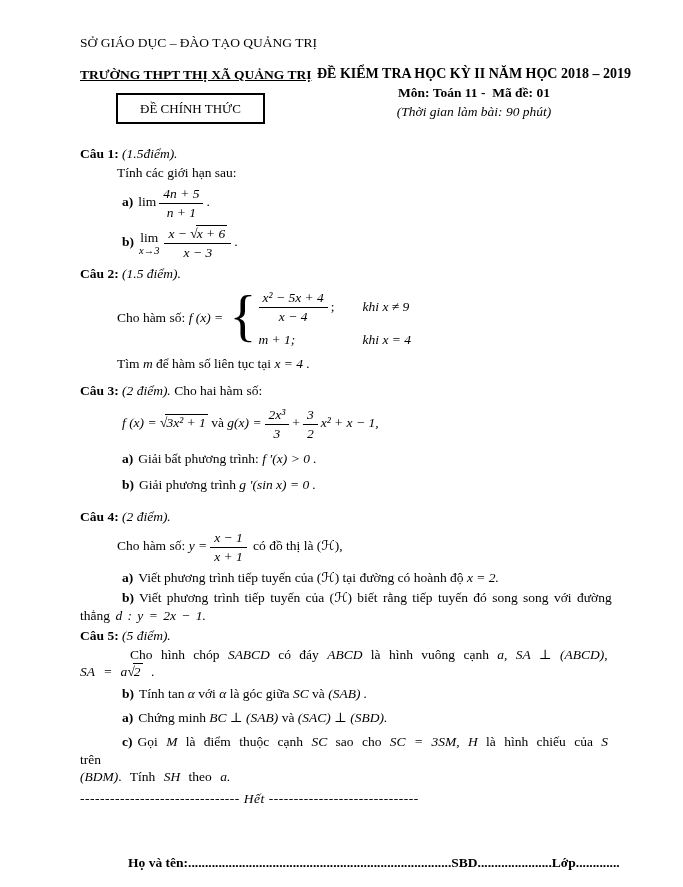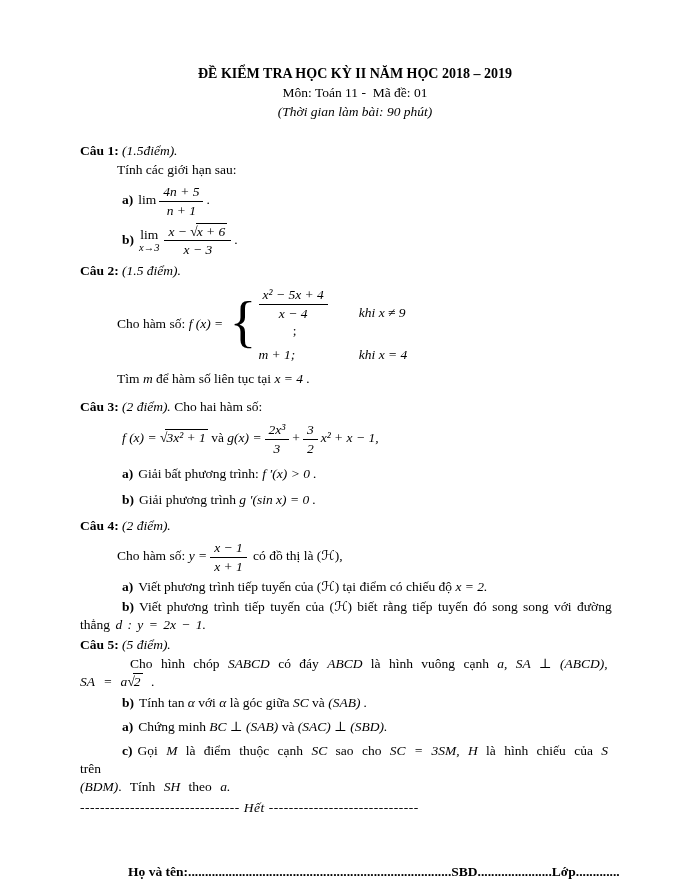--- a/index.html
+++ b/index.html
@@ -16,21 +16,21 @@
   .mi{font-style:italic;}
   .rm{font-style:normal;}
   
   .header{display:flex;}
   .h-left{width:237px;flex:0 0 auto;}
   .dept{white-space:nowrap;}
   .school{font-weight:bold;text-decoration:underline;white-space:nowrap;margin-top:14px;}
   .stamp-box{display:inline-block;border:2px solid #000;padding:5px 22px;margin:9px 0 0 36px;font-size:13px;}
   .h-right{flex:1;text-align:center;margin-top:31px;}
   .extitle{font-weight:bold;white-space:nowrap;font-size:14px;}
-  .subject{font-weight:normal;margin-top:1px;text-align:center;}
+  .subject{font-weight:bold;margin-top:1px;text-align:center;}
   .duration{font-style:italic;margin-top:1px;}
   
   .content{margin-top:21px;}
   p{margin:0;}
   .qhead{margin:2px 0 1px 0;}
   .qlabel{font-weight:bold;}
   .pts{font-style:italic;}
   .ind1{margin-left:37px;}
   .item{margin:4px 0 4px 42px;}
   .ilabel{font-weight:bold;margin-right:5px;}
@@ -45,32 +45,39 @@
   .limstack{display:inline-block;text-align:center;vertical-align:middle;line-height:1.05;margin-right:2px;}
   .limstack .limtop{display:block;}
   .limstack .limsub{display:block;font-size:10.5px;}
   .sqrt{white-space:nowrap;}
   .sqrt .rsym{margin-right:-2px;position:relative;top:0px;}
   .sqrt .bar{border-top:1px solid #000;padding:0 2px 0 1px;}
   .scriptH{font-family:"DejaVu Serif","DejaVu Sans",serif;font-style:italic;}
   .cases{display:inline-flex;align-items:center;vertical-align:middle;}
   .brace{font-size:56px;font-weight:300;line-height:0.85;margin:0 2px 4px 3px;font-family:"Liberation Serif",serif;}
   .cgrid{display:grid;grid-template-columns:auto auto;column-gap:28px;row-gap:6px;align-items:center;justify-items:start;}
-  .crow{display:inline-flex;align-items:center;flex-direction:column;}
+  .crow{display:inline-flex;align-items:center;}
   
   .hetline{text-align:left;margin-top:4px;letter-spacing:0.5px;}
   .hetword{font-style:italic;margin:0 4px;}
   .nameline{margin:46px 0 0 48px;font-weight:bold;white-space:nowrap;}
 </style>
 </head>
 <body>
 
 <div class="page">
 
   <div class="header">
+    <div class="h-left">
+      <div class="dept">SỞ GIÁO DỤC – ĐÀO TẠO QUẢNG TRỊ</div>
+      <div class="school">TRƯỜNG THPT THỊ XÃ QUẢNG TRỊ</div>
+      <div class="stamp-box">
+        <span>ĐỀ CHÍNH THỨC</span>
+      </div>
+    </div>
     <div class="h-right">
       <div class="extitle">ĐỀ KIỂM TRA HỌC KỲ II NĂM HỌC 2018 – 2019</div>
       <div class="subject">Môn: Toán 11 - &nbsp;Mã đề: 01</div>
       <div class="duration">(Thời gian làm bài: 90 phút)</div>
     </div>
   </div>
 
   <div class="content">
 
     <div class="q">
@@ -115,27 +122,27 @@
         <span class="sqrt"><span class="rsym">√</span><span class="bar mi">3x² + 1</span></span><span class="rm"> và </span><span class="mi">g(x) =</span><span class="frac"><span class="num mi">2x³</span><span class="den mi">3</span></span><span class="rm">+</span><span class="frac"><span class="num mi">3</span><span class="den mi">2</span></span><span class="mi">x² + x − 1,</span>
       </div>
       <div class="item" style="margin-top:8px;">
         <span class="ilabel">a)</span><span class="rm">Giải bất phương trình: </span><span class="mi">f ′(x) &gt; 0 .</span>
       </div>
       <div class="item" style="margin-top:8px;">
         <span class="ilabel">b)</span><span class="rm">Giải phương trình </span><span class="mi">g ′(sin x) = 0 .</span>
       </div>
     </div>
 
-    <div class="q" style="margin-top:8px;">
+    <div class="q" style="margin-top:14px;">
       <p class="qhead"><span class="qlabel">Câu 4:</span> <span class="pts">(2 điểm).</span></p>
       <div class="item" style="margin-left:37px;margin-top:4px;margin-bottom:4px;">
         <span class="rm">Cho hàm số: </span><span class="mi">y =</span><span class="frac"><span class="num mi">x − 1</span><span class="den mi">x + 1</span></span><span class="rm"> có đồ thị là (</span><span class="scriptH">ℋ</span><span class="rm">),</span>
       </div>
       <div class="item" style="margin-top:3px;margin-bottom:2px;">
-        <span class="ilabel">a)</span><span class="rm">Viết phương trình tiếp tuyến của (</span><span class="scriptH">ℋ</span><span class="rm">) tại điểm có chiếu độ </span><span class="mi">x = 2.</span>
+        <span class="ilabel">a)</span><span class="rm">Viết phương trình tiếp tuyến của (</span><span class="scriptH">ℋ</span><span class="rm">) tại đường có hoành độ </span><span class="mi">x = 2.</span>
       </div>
       <p class="para ws2">
         <span class="ilabel">b)</span><span class="rm">Viết phương trình tiếp tuyến của (</span><span class="scriptH">ℋ</span><span class="rm">) biết rằng tiếp tuyến đó song song với đường</span><br>
         <span class="rm">thẳng </span><span class="mi">d : y = 2x − 1.</span>
       </p>
     </div>
 
     <div class="q" style="margin-top:2px;">
       <p class="qhead"><span class="qlabel">Câu 5:</span> <span class="pts">(5 điểm).</span></p>
       <p class="para2 ws5">

